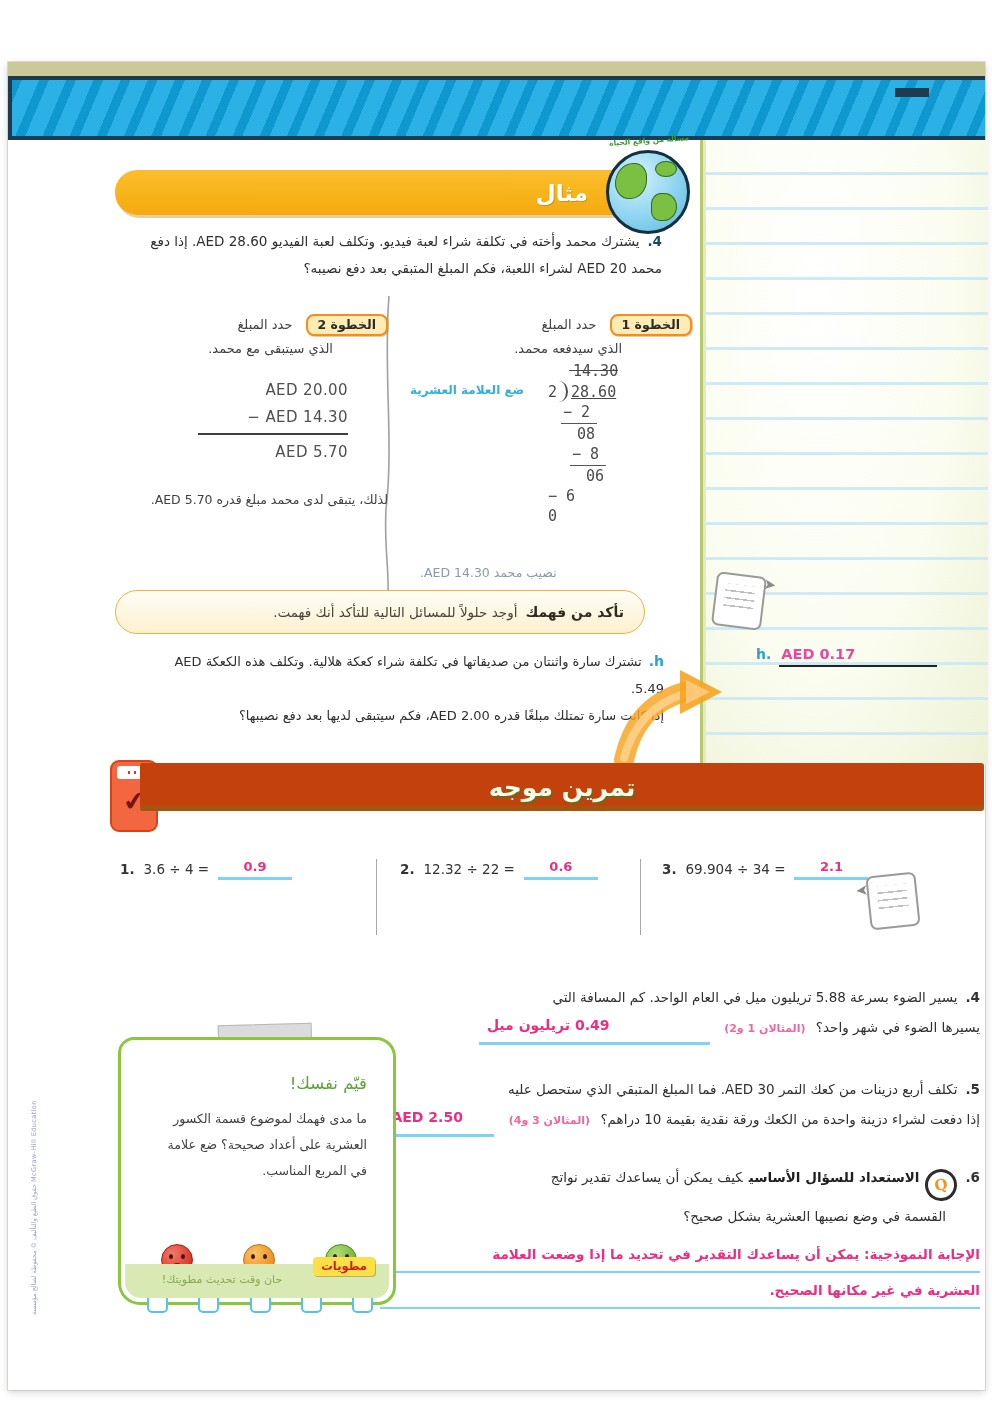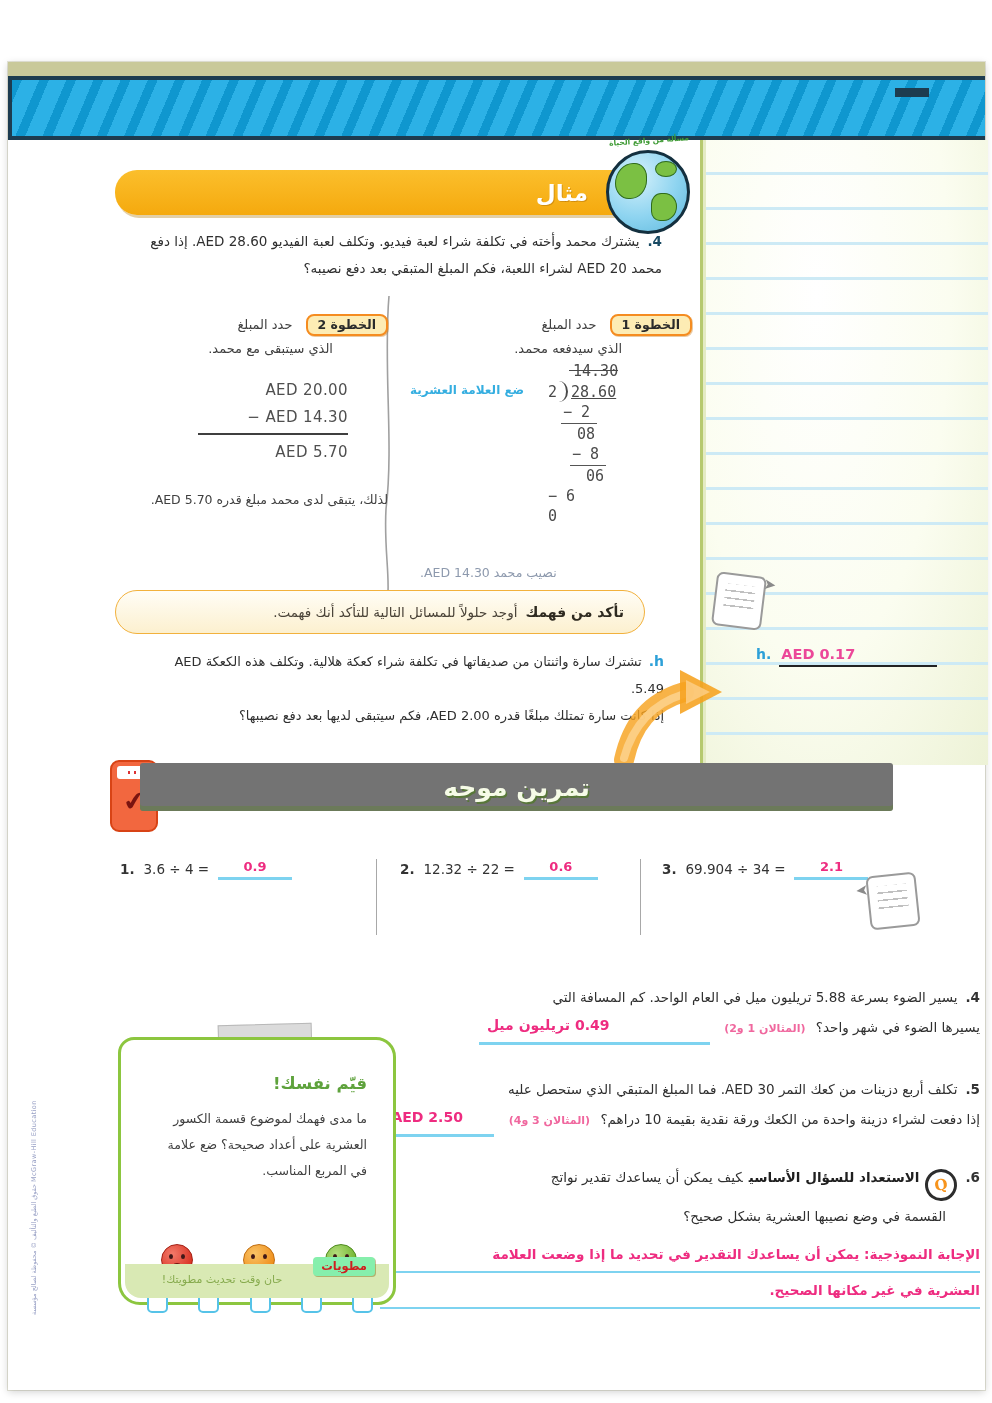--- a/index.html
+++ b/index.html
@@ -100,21 +100,21 @@
     border:1.6px solid #f2b13c;border-radius:22px;background:linear-gradient(#fffdf6,#fcf0cf);
     direction:rtl;display:flex;align-items:center;padding:0 20px;gap:8px;
   }
   .check-banner .b{font-weight:bold;font-size:14px;color:#2e2a20;}
   .check-banner .r{font-size:13.5px;color:#4a4338;}
   .check-problem{position:absolute;left:140px;top:586px;width:516px;direction:rtl;text-align:right;
     font-size:13px;line-height:27px;color:#2f2f2f;}
   .letter-blue{color:#2da0d8;font-weight:bold;margin-left:7px;font-size:14px;}
   
   .gp-banner{
-    position:absolute;left:132px;top:701px;width:753px;height:48px;background:#737373;
+    position:absolute;left:132px;top:701px;width:844px;height:48px;background:#c2410c;
     box-shadow:inset 0 -5px 0 rgba(90,140,30,.30);border-radius:3px;
     display:flex;align-items:center;justify-content:center;
   }
   .gp-banner .t{color:#f6fbe7;font-weight:bold;font-size:25px;text-shadow:1.5px 2px 0 rgba(74,122,26,.65);}
   .check-card{
     position:absolute;left:102px;top:698px;width:48px;height:72px;background:#f2673f;
     border:2.5px solid #d84315;border-radius:9px;box-sizing:border-box;
   }
   .check-card .top{margin:4px 5px 0;height:13px;background:#fff;border-radius:3px;
     background-image:repeating-linear-gradient(to right,transparent 0 4px,#d33 4px 6px);background-size:60% 3px;background-repeat:no-repeat;background-position:center 5px;}
@@ -139,41 +139,41 @@
   .p6-lead{font-weight:bold;color:#1f1f1f;margin-left:6px;}
   .ans-line{border-bottom:2.6px solid #7ed3f0;color:#ee2c80;font-weight:bold;font-size:13.5px;
     line-height:34px;width:600px;text-align:right;direction:rtl;}
   
   .tape{position:absolute;left:210px;top:962px;width:92px;height:28px;background:rgba(195,195,195,.6);
     border:1px solid rgba(150,150,150,.5);transform:rotate(-1.5deg);}
   .self-box{
     position:absolute;left:110px;top:975px;width:278px;height:268px;background:#fff;box-sizing:border-box;
     border:3px solid #8cc63f;border-radius:16px 20px 18px 22px;
   }
-  .self-title{position:absolute;right:26px;top:34px;color:#5ea23c;font-weight:bold;font-size:16.5px;direction:rtl;}
+  .self-title{position:absolute;right:26px;top:34px;color:#5ea23c;font-weight:normal;font-size:16.5px;direction:rtl;}
   .self-para{position:absolute;right:26px;top:66px;width:212px;direction:rtl;text-align:right;
     font-size:12.5px;line-height:26px;color:#3f3f3f;}
   .scale-line{position:absolute;left:22px;top:240px;width:230px;height:2.5px;background:#222;}
   .scale-line::before{content:"";position:absolute;left:-10px;top:-5px;border:6px solid transparent;border-right:9px solid #222;}
   .scale-line::after{content:"";position:absolute;right:-10px;top:-5px;border:6px solid transparent;border-left:9px solid #222;}
   .face{position:absolute;width:30px;height:30px;border-radius:50%;top:204px;}
   .face .eye{position:absolute;width:4px;height:5px;background:#401818;border-radius:50%;top:9px;}
   .face .eye.l{left:7px}.face .eye.r{right:7px}
   .face .mouth{position:absolute;left:50%;transform:translateX(-50%);}
   .face-red{left:40px;background:radial-gradient(circle at 35% 30%,#f37a6a,#d93425 72%);border:1.5px solid #a32014;}
   .face-red .mouth{bottom:4px;width:13px;height:6px;border-top:2.5px solid #6e120a;border-radius:50% 50% 0 0/100% 100% 0 0;}
   .face-orange{left:122px;background:radial-gradient(circle at 35% 30%,#f9c366,#ef8f1c 72%);border:1.5px solid #c06d10;}
   .face-orange .mouth{bottom:7px;width:11px;border-top:2.5px solid #7c4206;}
   .face-green{left:204px;background:radial-gradient(circle at 35% 30%,#b4dd7d,#6fb52e 72%);border:1.5px solid #4e8a1d;}
   .face-green .mouth{bottom:5px;width:13px;height:6px;border-bottom:2.5px solid #2f5c12;border-radius:0 0 50% 50%/0 0 100% 100%;}
   .boxes-row{position:absolute;left:26px;top:252px;width:226px;display:flex;justify-content:space-between;}
   .cbox{width:21px;height:21px;border:2.5px solid #56c3e8;border-radius:5px;background:#fff;box-sizing:border-box;}
   .fold-strip{position:absolute;left:4px;right:4px;bottom:4px;height:34px;background:#d9e9b4;border-radius:0 0 14px 16px;}
   .fold-text{position:absolute;left:0;right:70px;top:9px;text-align:center;color:#87ab4e;font-size:11px;direction:rtl;}
-  .fold-badge{position:absolute;right:14px;top:-7px;background:#86efac;border-radius:4px;padding:2px 8px 3px;
+  .fold-badge{position:absolute;right:14px;top:-7px;background:#fde047;border-radius:4px;padding:2px 8px 3px;
     color:#cf1f1f;font-weight:bold;font-size:11.5px;box-shadow:1px 1px 0 rgba(120,90,0,.4);direction:rtl;}
   
   .copyright{position:absolute;left:30px;top:1315px;transform:rotate(-90deg);transform-origin:0 0;
     font-size:6.5px;color:#98a0c5;white-space:nowrap;letter-spacing:.4px;}
   .arrow-svg{position:absolute;left:598px;top:580px;}
 </style>
 </head>
 <body>
 
 <div class="page">

